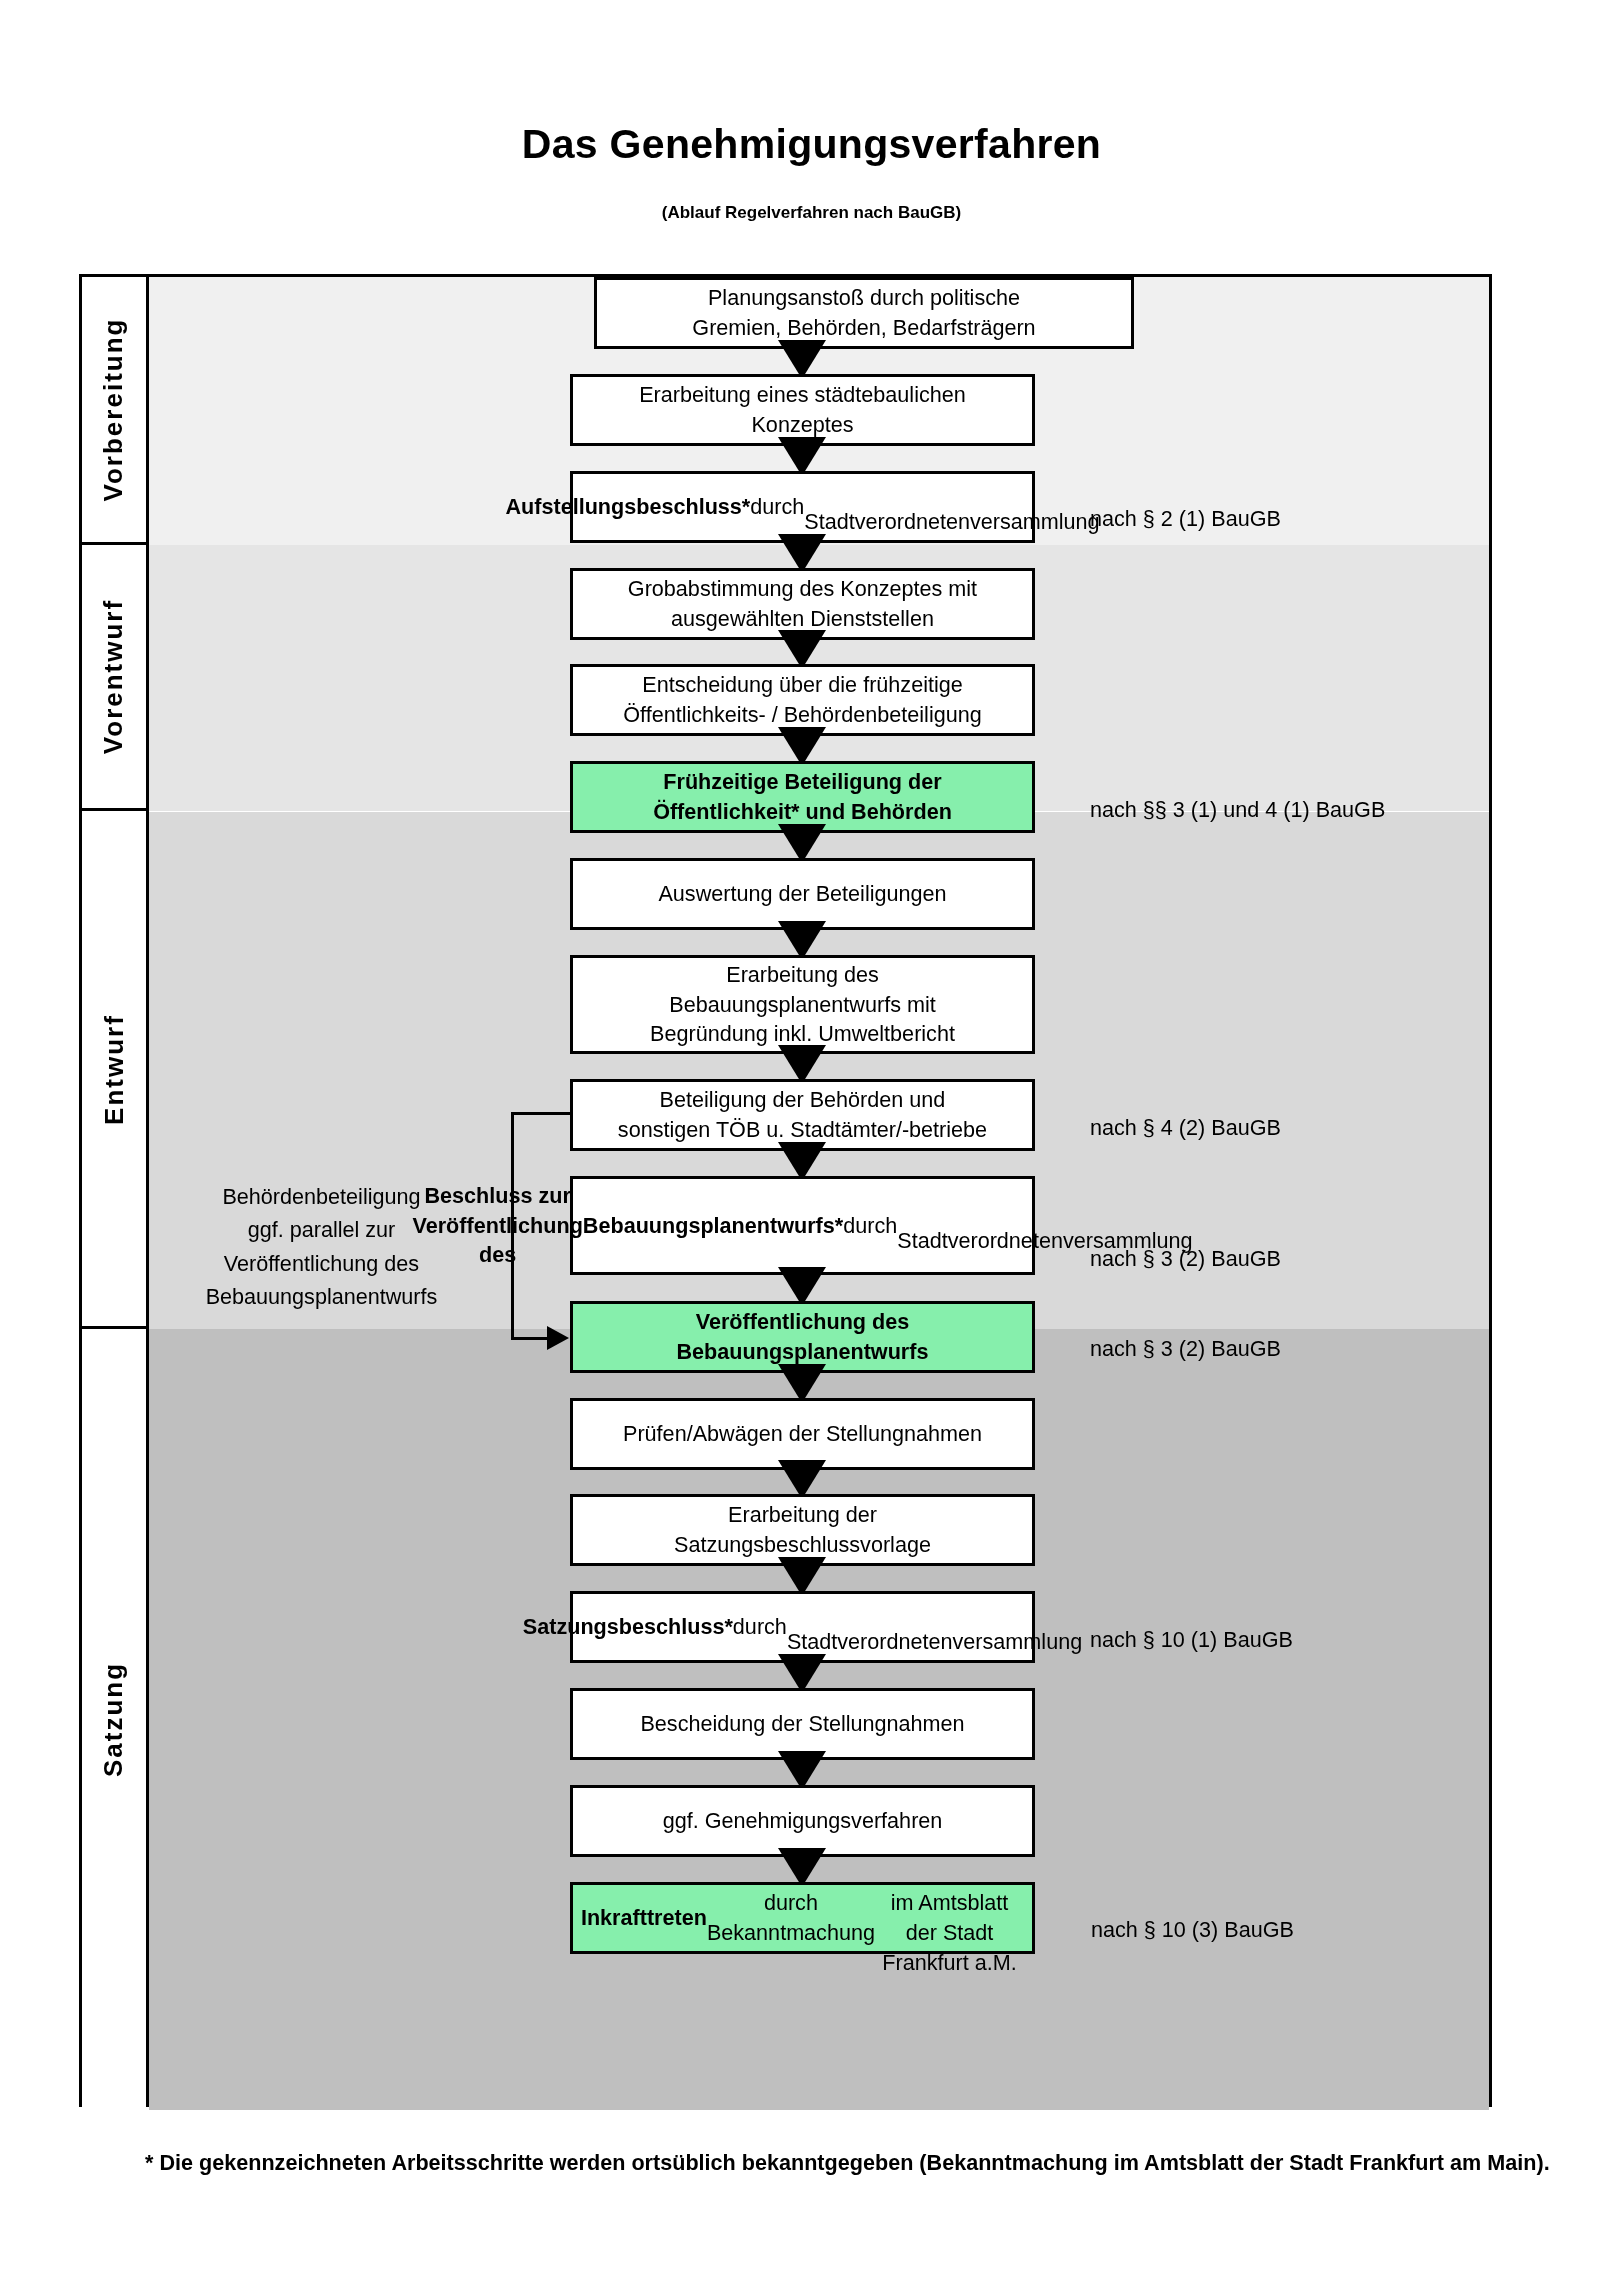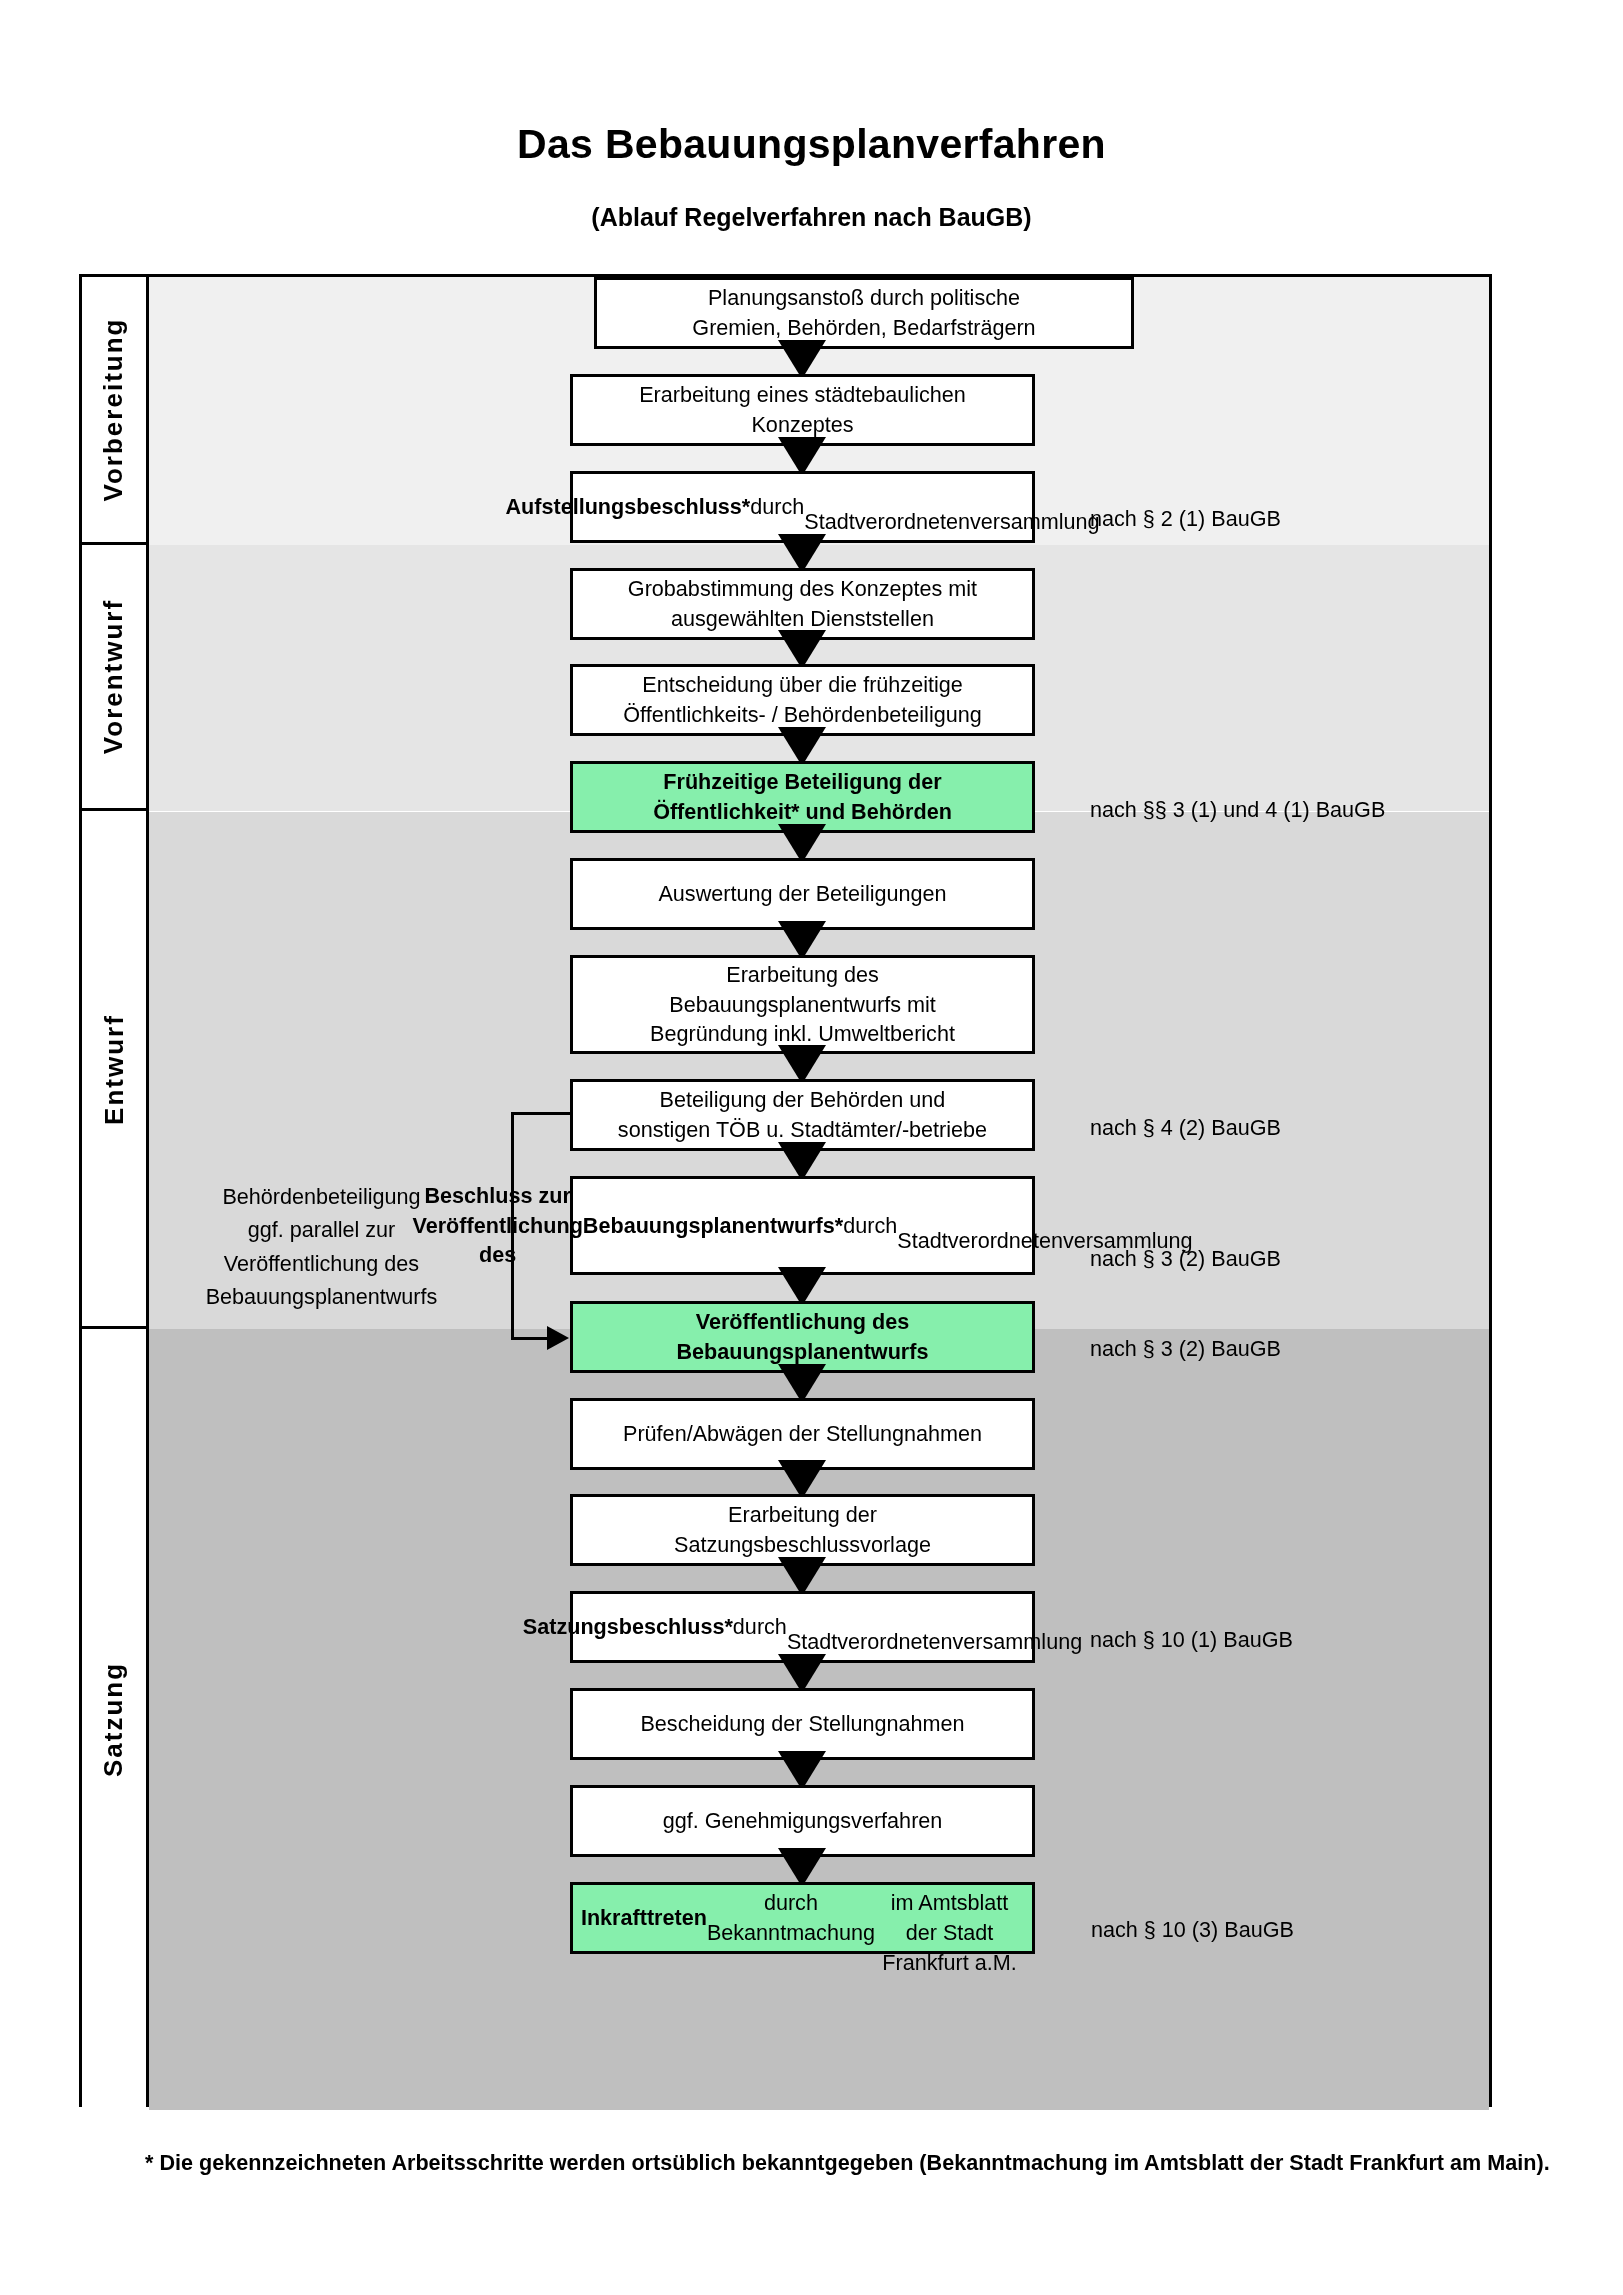--- a/index.html
+++ b/index.html
@@ -27,21 +27,21 @@
     font-size: 41px;
     font-weight: bold;
     letter-spacing: 0.3px;
   }
   #title-sub {
     position: absolute;
     left: 0;
     top: 203px;
     width: 1623px;
     text-align: center;
-    font-size: 25px;
+    font-size: 17px;
     font-weight: bold;
   }
 
   
   #frame {
     position: absolute;
     left: 79px;
     top: 274px;
     width: 1413px;
     height: 1833px;
@@ -162,21 +162,21 @@
     top: 2146px;
     width: 1417px;
     font-size: 21.6px;
     line-height: 1.62;
     font-weight: bold;
   }
 </style>
 </head>
 <body>
 
-<div id="title-main">Das Bebauungsplanverfahren</div>
+<div id="title-main">Das Genehmigungsverfahren</div>
 <div id="title-sub">(Ablauf Regelverfahren nach BauGB)</div>
 
 <div id="frame">
 
   <div id="bands">
       <div class="band" style="top: 0px; height: 268px; background: rgb(240, 240, 240);"></div>
       <div class="band" style="top: 268px; height: 266px; background: rgb(229, 229, 229);"></div>
       <div class="band" style="top: 535px; height: 517px; background: rgb(217, 217, 217);"></div>
       <div class="band" style="top: 1052px; height: 781px; background: rgb(191, 191, 191);"></div>
     </div>

